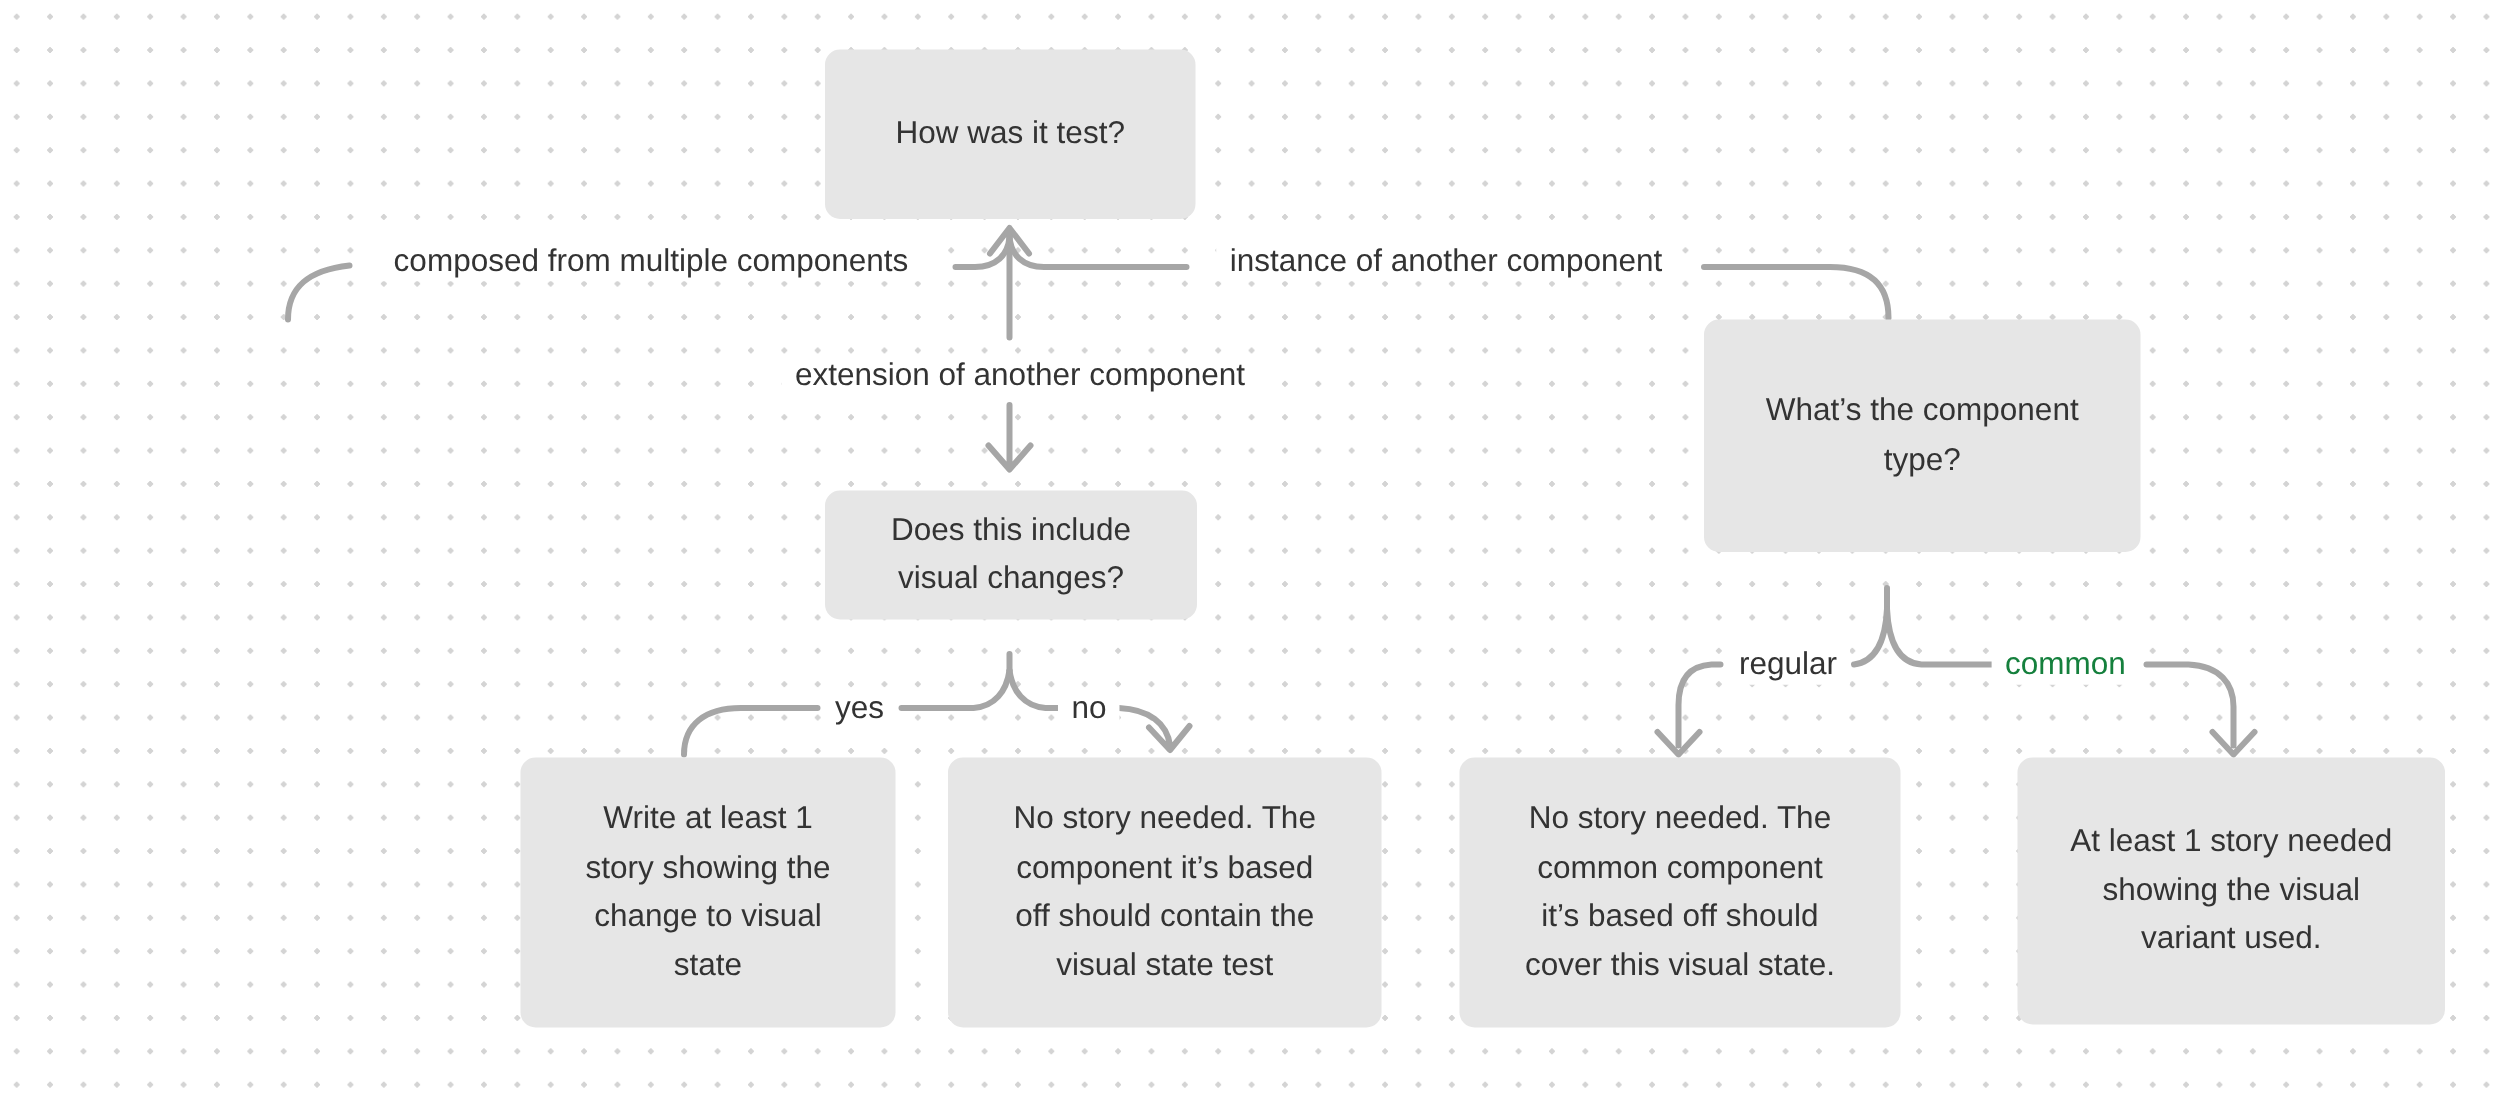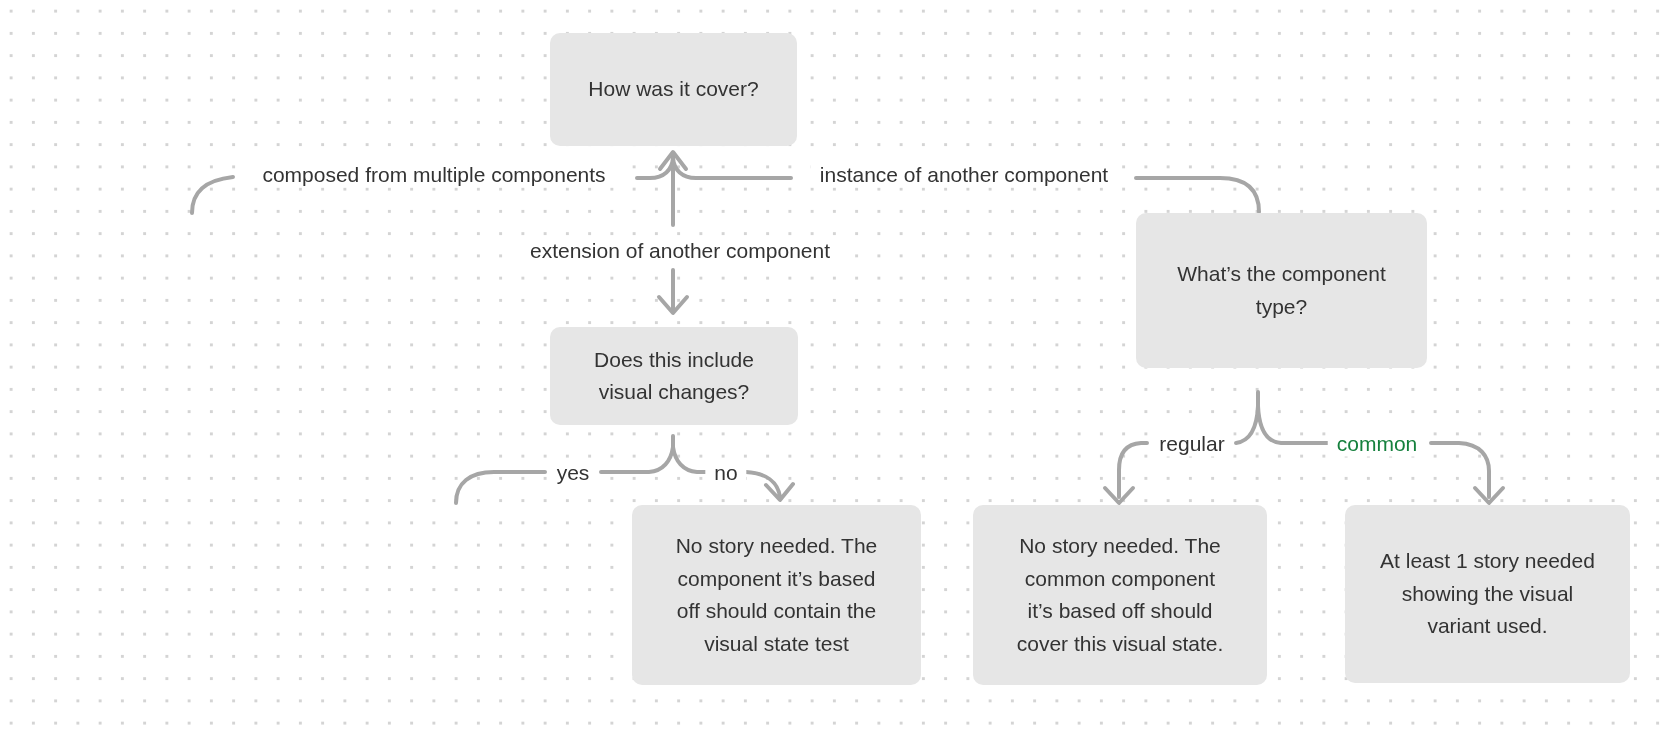--- a/index.html
+++ b/index.html
@@ -55,29 +55,33 @@
       <path d="M673 447 C675 461 683 471 697 472 H706"></path>
       <path d="M746 472 C766 473 778 482 780 497 M766 485 L780 500 L793 484"></path>
       <path d="M1258 392 V406"></path>
       <path d="M1258 406 C1257 427 1251 441 1236 443"></path>
       <path d="M1147 443 H1141 C1124 444 1119 456 1119 470 V497 M1105 488 L1119 503 L1133 488"></path>
       <path d="M1258 406 C1259 427 1265 442 1281 443 H1329"></path>
       <path d="M1431 443 H1459 C1480 444 1489 456 1489 471 V497 M1475 488 L1489 503 L1503 488"></path>
     </g>
   </svg>
 
-  <div class="node" style="left: 550px; top: 33px; width: 247px; height: 113px; background: rgb(230, 230, 230); color: rgb(51, 51, 51);">How was it cover?</div>
+  <div class="node" style="left: 550px; top: 33px; width: 247px; height: 113px; background: rgb(230, 230, 230); color: rgb(51, 51, 51);">How was it test?</div>
 
 
-  <div class="node" style="left: 550px; top: 327px; width: 248px; height: 98px; background: rgb(230, 230, 230); color: rgb(51, 51, 51);">Does this include
+  <div class="node" style="left: 550px; top: 327px; width: 248px; height: 86px; background: rgb(230, 230, 230); color: rgb(51, 51, 51);">Does this include
 visual changes?</div>
 
   <div class="node" style="left: 1136px; top: 213px; width: 291px; height: 155px; background: rgb(230, 230, 230); color: rgb(51, 51, 51);">What’s the component
 type?</div>
 
+  <div class="node" style="left: 347px; top: 505px; width: 250px; height: 180px; background: rgb(230, 230, 230); color: rgb(51, 51, 51);">Write at least 1
+story showing the
+change to visual
+state</div>
 
   <div class="node" style="left: 632px; top: 505px; width: 289px; height: 180px; background: rgb(230, 230, 230); color: rgb(51, 51, 51);">No story needed. The
 component it’s based
 off should contain the
 visual state test</div>
 
   <div class="node" style="left: 973px; top: 505px; width: 294px; height: 180px; background: rgb(230, 230, 230); color: rgb(51, 51, 51);">No story needed. The
 common component
 it’s based off should
 cover this visual state.</div>

